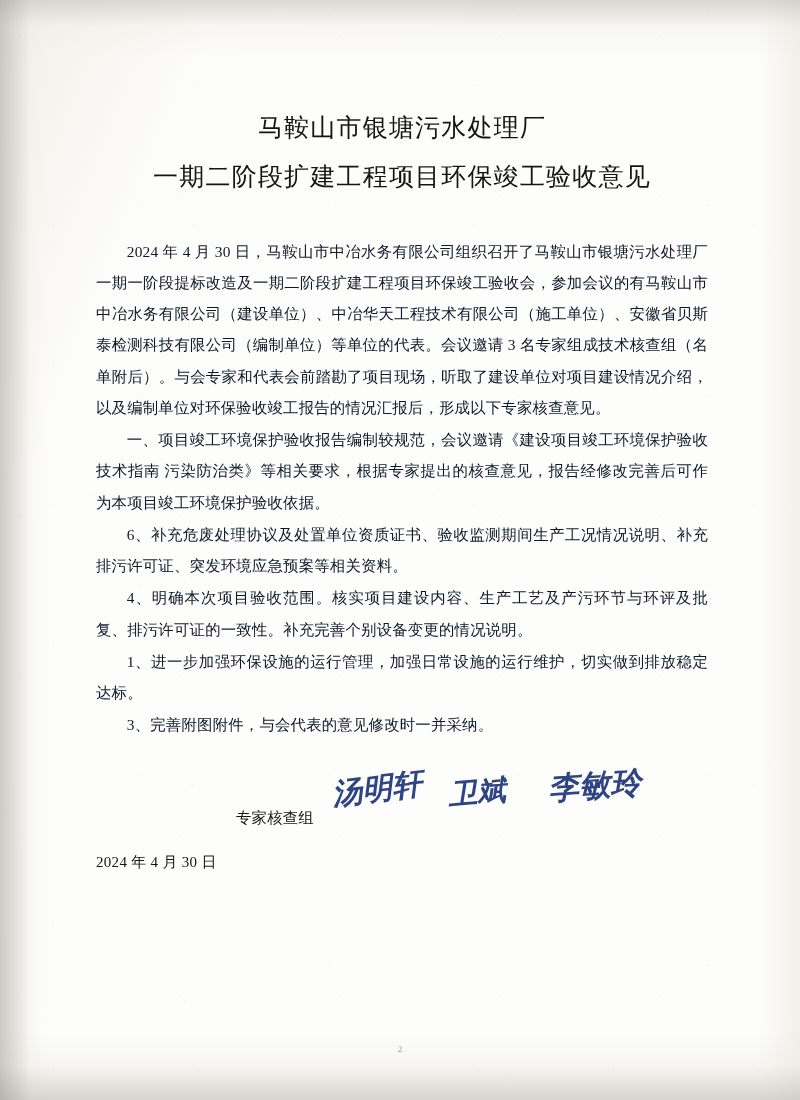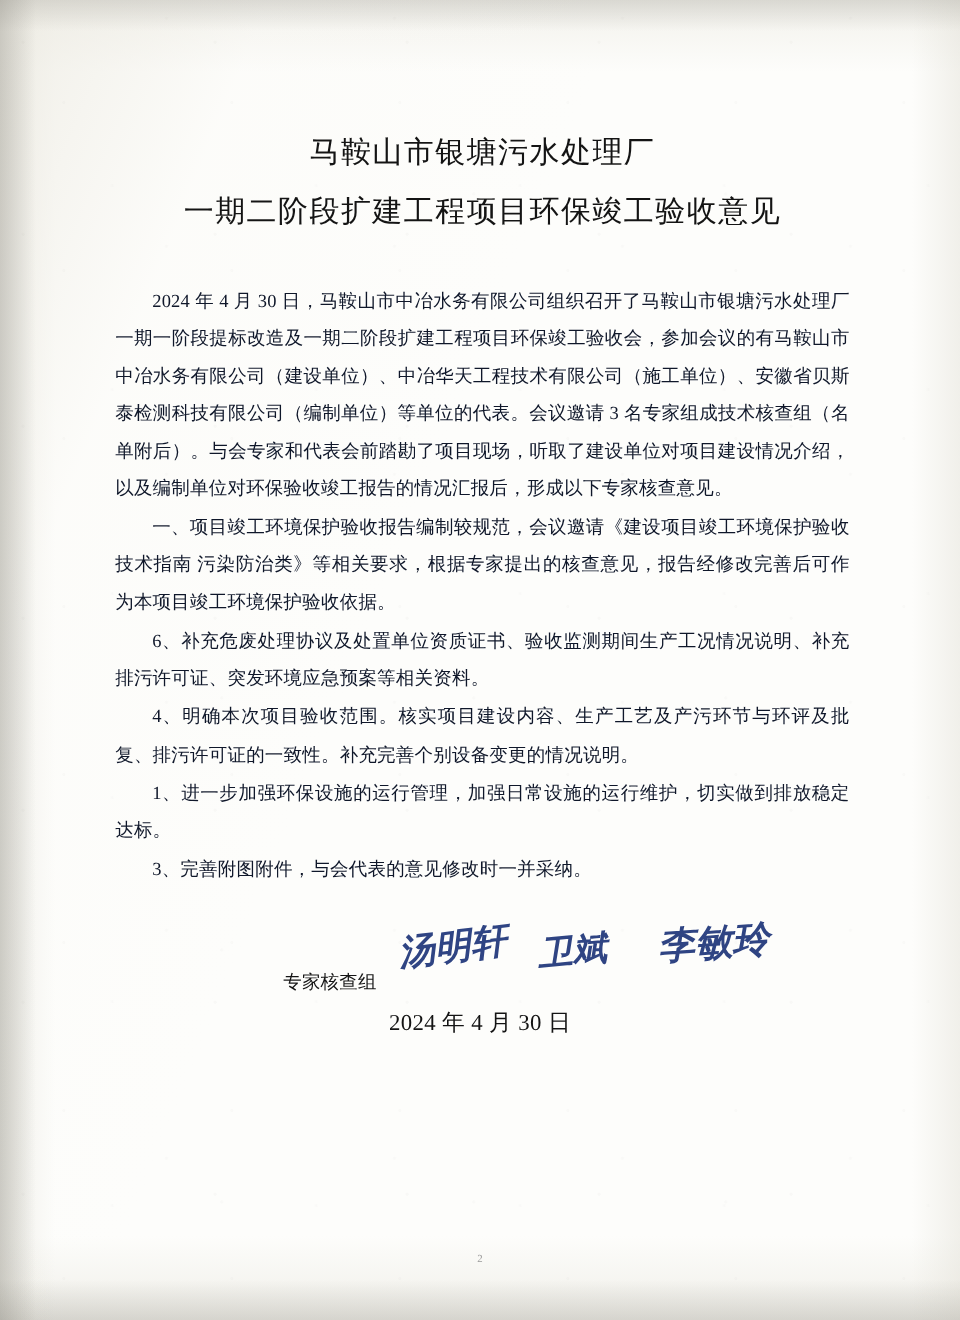--- a/index.html
+++ b/index.html
@@ -95,24 +95,24 @@
     font-style: italic;
     font-weight: bold;
     white-space: nowrap;
     opacity: .93;
   }
   .sig-1 { left: 236px; top: 2px;  font-size: 30px; transform: rotate(-7deg); }
   .sig-2 { left: 352px; top: 6px;  font-size: 29px; transform: rotate(-5deg); }
   .sig-3 { left: 452px; top: -2px; font-size: 31px; transform: rotate(-4deg); }
 
   .date-row {
-    margin-top: 6px;
-    text-align: center;
+    margin-top: 20px;
+    text-align: left;
     padding-right: 4px;
-    font-size: 19px;
+    font-size: 15px;
     color: #141414;
     letter-spacing: .3px;
   }
   .page-number {
     position: absolute;
     left: 0;
     right: 0;
     bottom: 46px;
     text-align: center;
     font-size: 9px;

